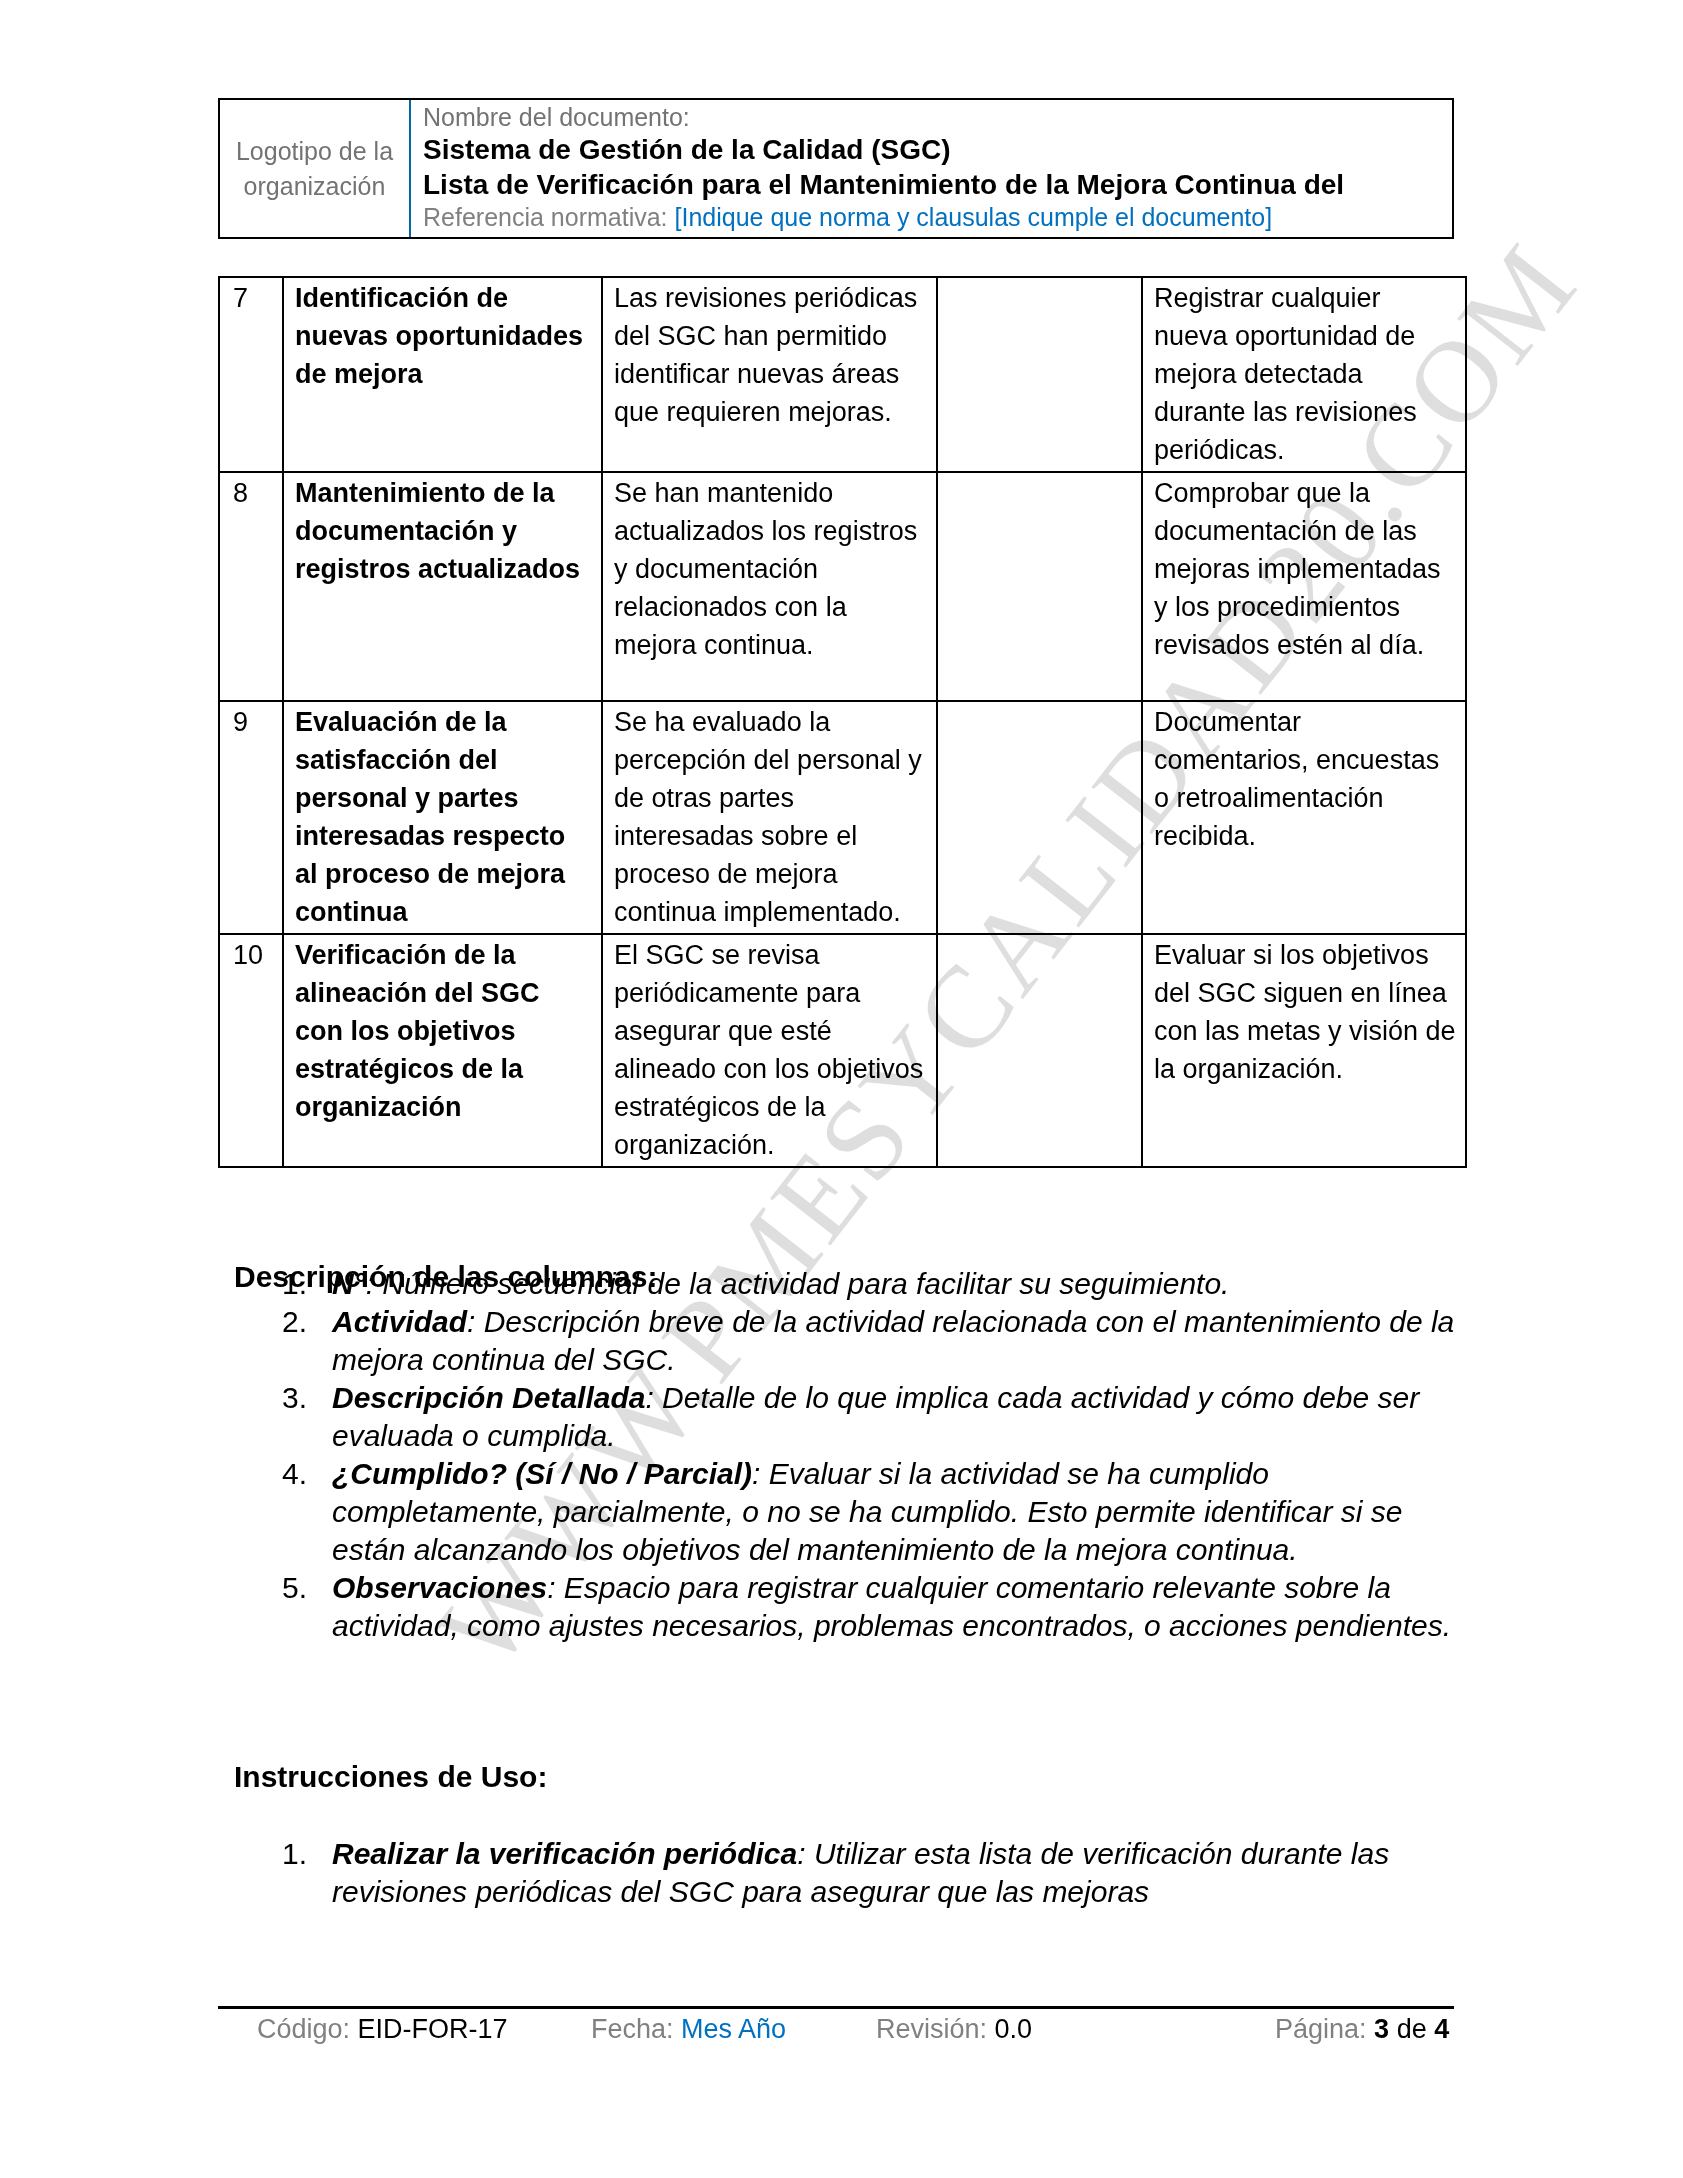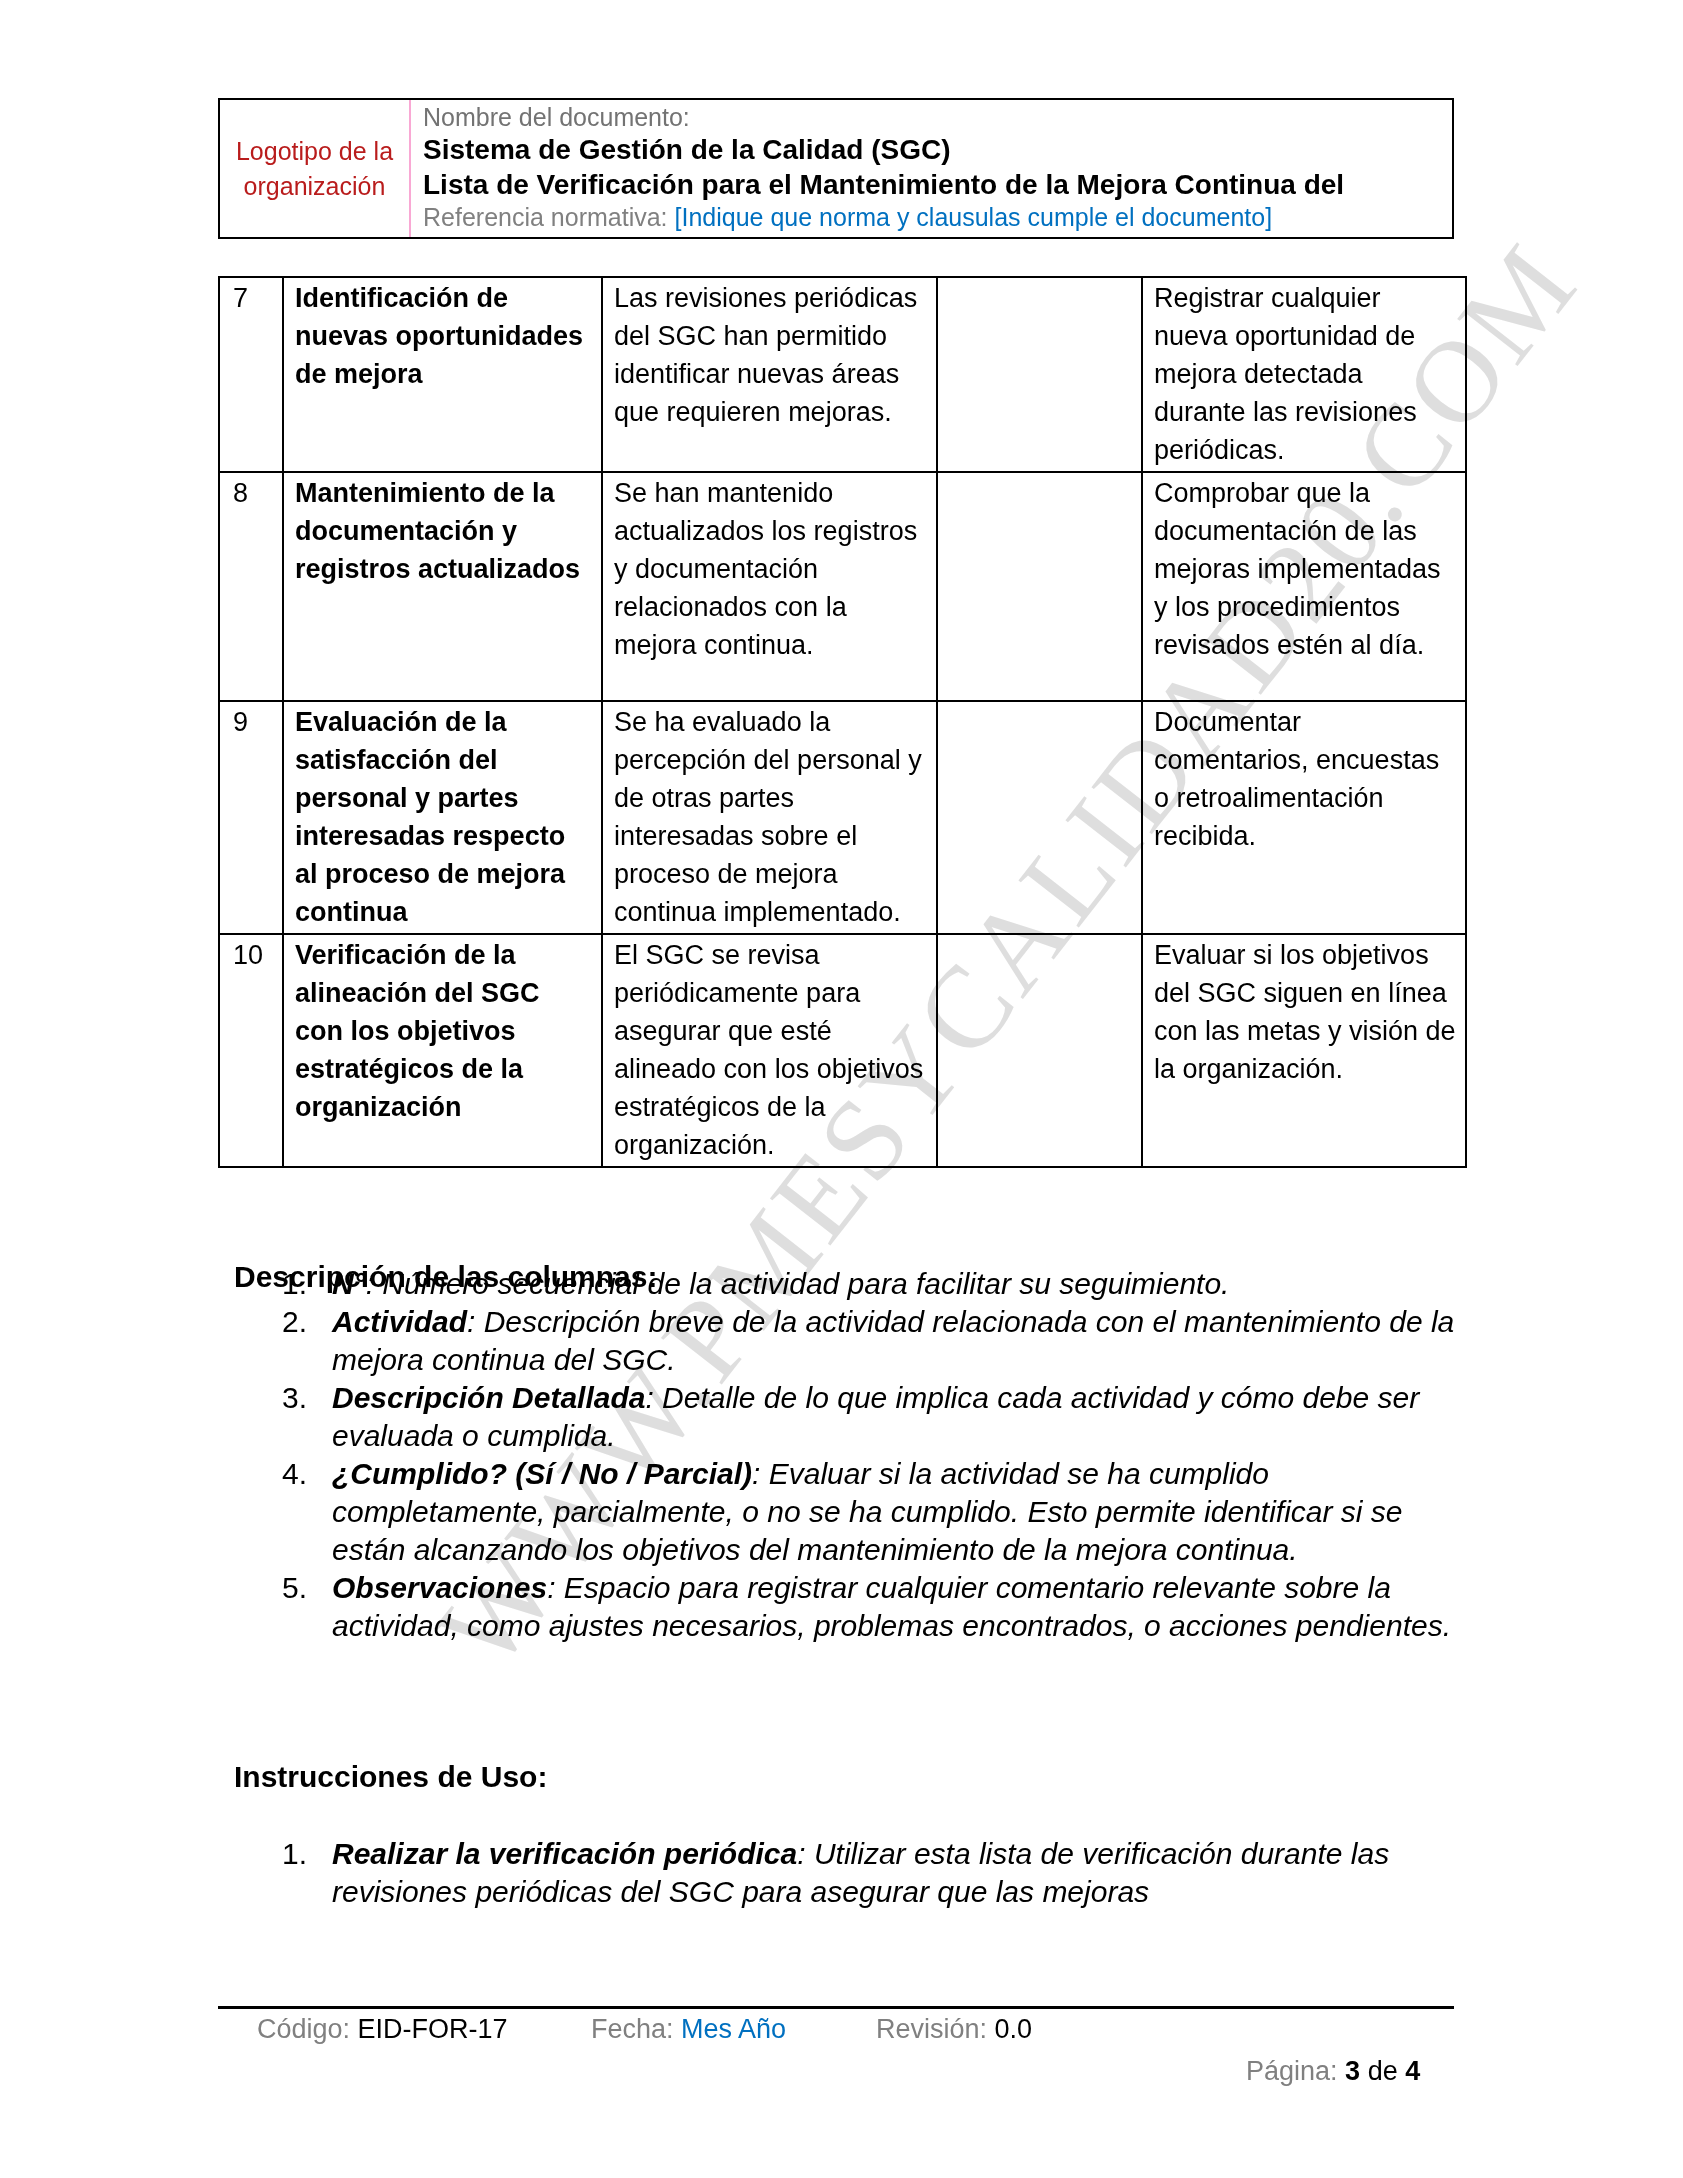--- a/index.html
+++ b/index.html
@@ -2,23 +2,23 @@
 <html><head>
 <meta charset="utf-8">
 <style>
   html, body { margin: 0; padding: 0; background: #ffffff; }
   body { width: 1683px; height: 2178px; position: relative; overflow: hidden;
          font-family: "Liberation Sans", sans-serif; color: #000; }
 
   
   .hdr { position: absolute; left: 218px; top: 98px; width: 1236px; height: 141px;
          border: 2px solid #000; box-sizing: border-box; display: flex; }
-  .hdr-logo { width: 191px; border-right: 2px solid #f9a8d4; box-sizing: border-box;
+  .hdr-logo { width: 191px; border-right: 2px solid #0369a1; box-sizing: border-box;
               display: flex; align-items: center; justify-content: center; text-align: center;
-              color: #b91c1c; font-size: 25px; line-height: 35px; }
+              color: #737373; font-size: 25px; line-height: 35px; }
   .hdr-main { flex: 1; padding: 2px 0 0 12px; }
   .hdr-label { color: #737373; font-size: 25px; line-height: 30px; }
   .hdr-title { font-weight: bold; font-size: 28px; line-height: 35px; }
   .hdr-ref { font-size: 25px; line-height: 30px; color: #808080; }
   .blue { color: #0070C0; }
 
   
   .tbl { position: absolute; left: 218px; top: 276px; border-collapse: collapse;
          table-layout: fixed; width: 1246px; }
   .tbl td { border: 2px solid #000; vertical-align: top; padding: 1px 8px 2px 11px;
@@ -146,19 +146,19 @@
   <span class="v">EID-FOR-17</span>
 </div>
 <div class="ftr" style="left:591px;">
   <span>Fecha:</span>
   <span class="blue">Mes Año</span>
 </div>
 <div class="ftr" style="left:876px;">
   <span>Revisión:</span>
   <span class="v">0.0</span>
 </div>
-<div class="ftr" style="left:1246px;margin-top:42px;">
+<div class="ftr" style="left:1275px;">
   <span>Página:</span>
   <span class="bold">3</span>
   <span class="v">de</span>
   <span class="bold">4</span>
 </div>
 
 
 </body></html>

